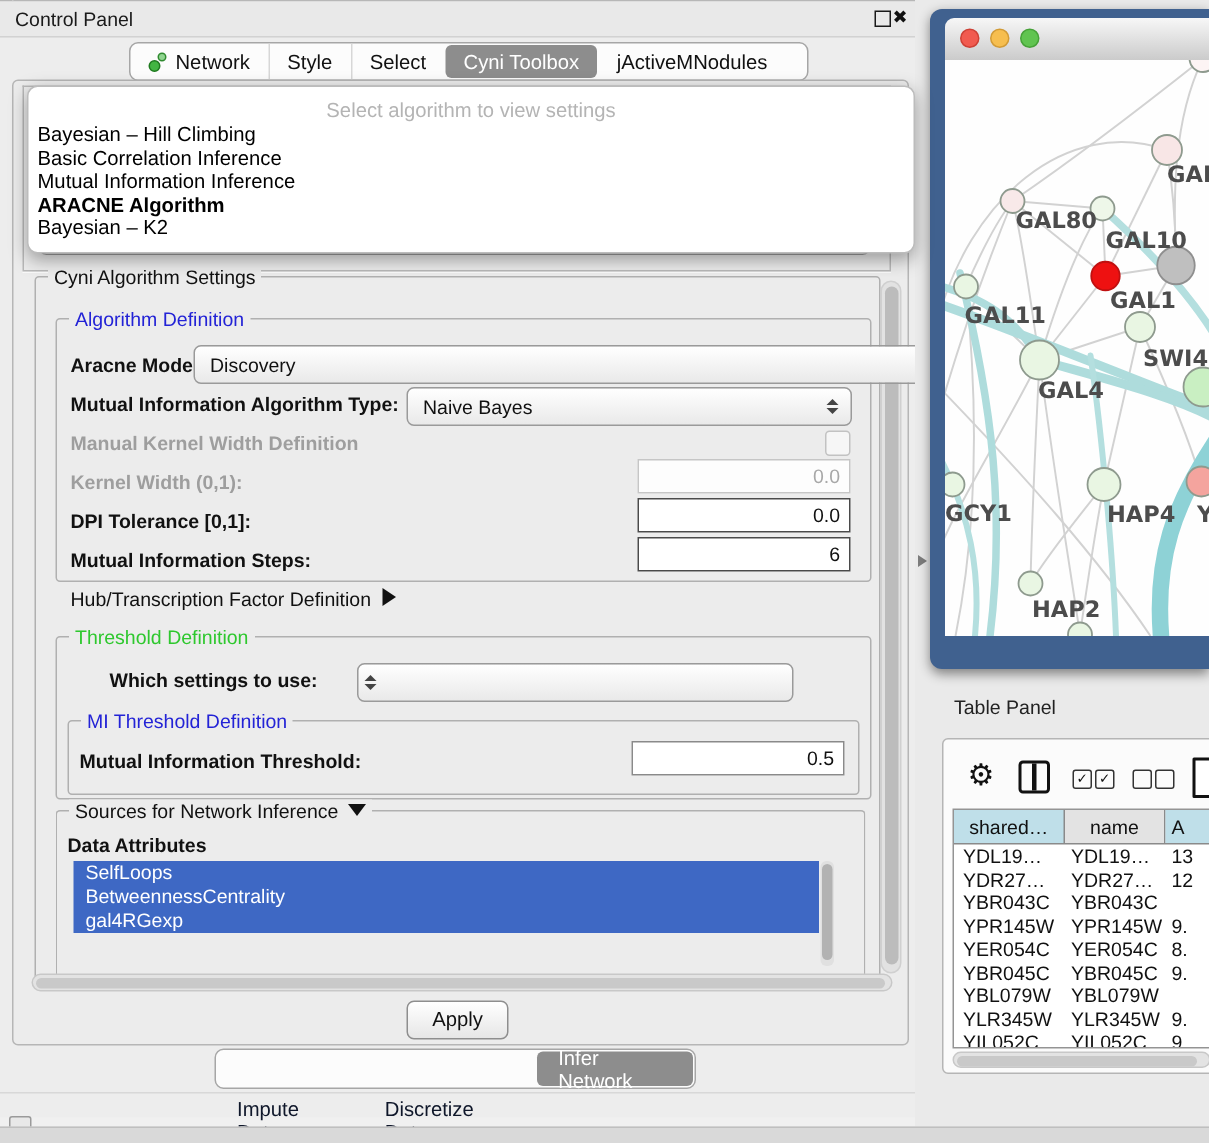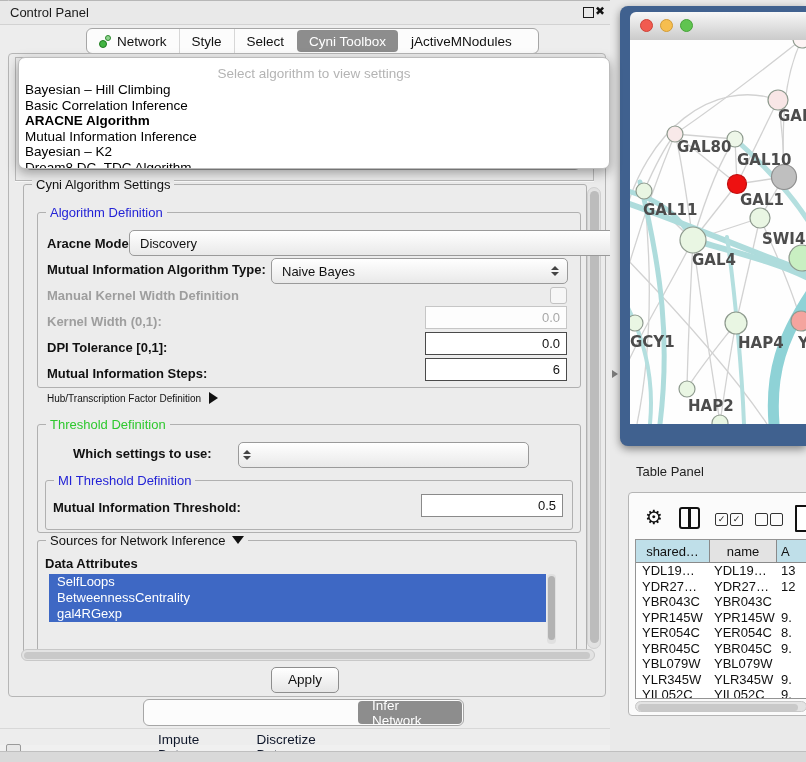--- a/index.html
+++ b/index.html
@@ -51,21 +51,21 @@
   .spin-up{width:0;height:0;border-left:4px solid transparent;border-right:4px solid transparent;border-bottom:4px solid #444;}
   .spin-dn{width:0;height:0;border-left:4px solid transparent;border-right:4px solid transparent;border-top:4px solid #444;}
 
   .num-input{position:absolute;height:23px;background:#fff;box-sizing:border-box;font-size:13px;text-align:right;padding:3px 6px 0 0;}
   .inp-strong{border:1.5px solid #4a4a4a;}
   .inp-normal{border:1px solid #8a8a8a;}
   .inp-dis{border:1px solid #c6c6c6;background:#fdfdfd;color:#a8a8a8;}
 
   .chk{position:absolute;width:15px;height:15px;border:1px solid #c2c2c2;border-radius:3px;background:#f6f6f6;}
 
-  .hub-row{position:absolute;font-size:10px;color:#111;display:flex;align-items:flex-end;gap:8px;}
+  .hub-row{position:absolute;font-size:13px;color:#111;display:flex;align-items:flex-start;gap:8px;}
   .tri-right{width:0;height:0;border-top:6px solid transparent;border-bottom:6px solid transparent;border-left:9px solid #111;}
   .tri-down{display:inline-block;width:0;height:0;border-left:6px solid transparent;border-right:6px solid transparent;border-top:8px solid #111;margin-left:6px;vertical-align:1px;}
 
   
   .attr-list{position:absolute;}
   .attr-item{height:16px;line-height:16px;background:#3e68c4;color:#fff;font-size:13px;padding-left:8px;}
   .list-scroll{position:absolute;width:9px;background:#e0e0e0;border-radius:4px;}
   .list-thumb{position:absolute;left:1px;top:2px;width:7px;height:64px;background:#b2b2b2;border-radius:4px;}
 
   .hscroll{position:absolute;background:#e3e3e3;border:1px solid #c8c8c8;border-radius:6px;box-sizing:border-box;}
@@ -251,24 +251,23 @@
         <div class="btab sel">Infer Network</div>
       </div>
     <div class="abs cp-bottom-line"></div>
   </div>
 
   <div class="abs dd-overlay">
     <div class="dd-ph">Select algorithm to view settings</div>
     <div id="dd-list">
         <div class="dd-item">Bayesian – Hill Climbing</div>
         <div class="dd-item">Basic Correlation Inference</div>
+        <div class="dd-item">Mutual Information Inference</div>
         <div class="dd-item bold">ARACNE Algorithm</div>
-        <div class="dd-item">Mutual Information Inference</div>
         <div class="dd-item">Bayesian – K2</div>
-        <div class="dd-item">Dream8 DC_TDC Algorithm</div>
       </div>
   </div>
 
   <div class="abs right-bg"></div>
   <div class="abs split-handle"></div>
 
   <div class="abs net-frame">
     <div class="abs net-titlebar">
       <span class="light l-red"></span>
       <span class="light l-yellow"></span>

